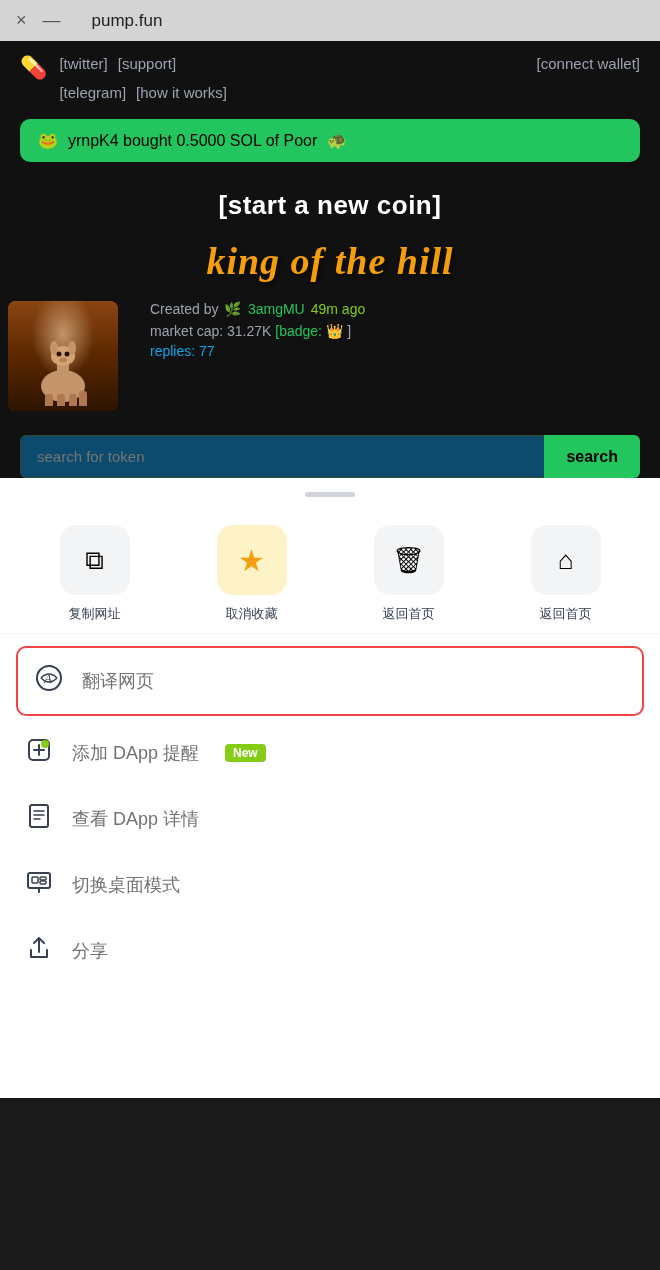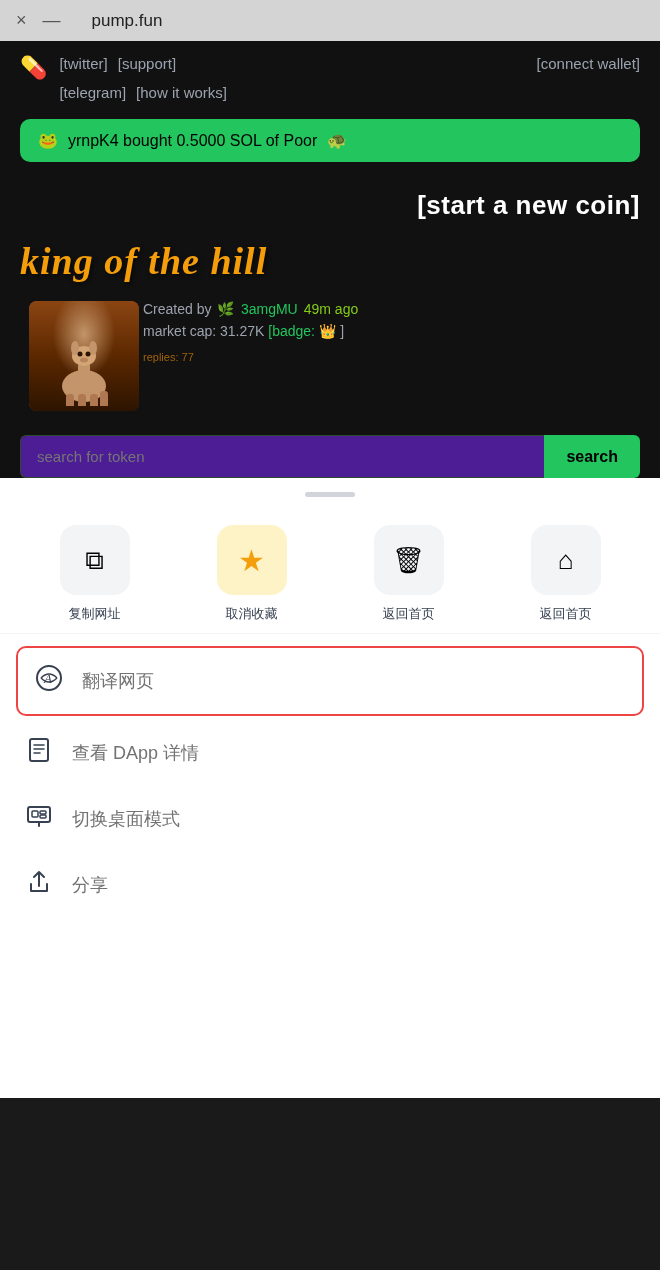--- a/index.html
+++ b/index.html
@@ -63,48 +63,48 @@
       display: flex;
       align-items: center;
       gap: 10px;
       color: #000;
       font-size: 16px;
       font-weight: 500;
     }
 
     
     .start-coin-section {
-      text-align: right;
+      text-align: center;
       padding: 20px 20px 10px;
     }
     .start-coin-btn {
       color: #fff;
       font-size: 26px;
       font-weight: 600;
       letter-spacing: 0.5px;
     }
 
     
     .king-title {
-      text-align: left;
+      text-align: center;
       padding: 8px 20px;
       font-size: 38px;
       font-weight: 900;
       font-style: italic;
       color: #f59e0b;
       text-shadow: 2px 2px 4px rgba(0,0,0,0.5);
       font-family: Georgia, serif;
       letter-spacing: 1px;
     }
 
     
     .coin-card {
       display: flex;
-      padding: 10px 29px 16px;
-      gap: 4px;
+      padding: 10px 8px 16px;
+      gap: 32px;
     }
     .coin-image {
       width: 110px;
       height: 110px;
       border-radius: 8px;
       background: linear-gradient(135deg, #8B4513 0%, #D2691E 30%, #8B0000 60%, #4a2800 100%);
       flex-shrink: 0;
       display: flex;
       align-items: center;
       justify-content: center;
@@ -134,43 +134,43 @@
       gap: 6px;
       margin-bottom: 6px;
       color: #9ca3af;
       font-size: 14px;
     }
     .coin-meta-row .creator { color: #22c55e; }
     .coin-meta-row .time { color: #84cc16; }
     .market-cap-row {
       color: #9ca3af;
       font-size: 14px;
-      margin-bottom: 12px;
+      margin-bottom: 4px;
     }
     .market-cap-row .badge { color: #22c55e; }
     .replies-row {
-      color: #a16207;
-      font-size: 11px;
+      color: #0ea5e9;
+      font-size: 14px;
       margin-bottom: 6px;
     }
     .coin-name {
       color: #fff;
       font-size: 17px;
       font-weight: 700;
     }
 
     
     .search-bar {
       display: flex;
       margin: 8px 20px 0;
       gap: 0;
     }
     .search-input {
       flex: 1;
-      background: #4c1d95;
+      background: #0c4a6e;
       border: 1px solid #2d4a2d;
       border-right: none;
       border-radius: 6px 0 0 6px;
       padding: 12px 16px;
       color: #6b9e6b;
       font-size: 15px;
       outline: none;
     }
     .search-btn {
       background: #22c55e;
@@ -408,20 +408,31 @@
         <svg width="28" height="28" viewBox="0 0 28 28" fill="none" xmlns="http://www.w3.org/2000/svg">
           <circle cx="14" cy="14" r="12" stroke="#374151" stroke-width="2" fill="none"></circle>
           <text x="9" y="19" font-size="13" fill="#374151" font-family="serif" font-style="italic">A</text>
           <path d="M6 14 Q14 6 22 14" stroke="#374151" stroke-width="1.5" fill="none"></path>
           <path d="M6 14 Q14 22 22 14" stroke="#374151" stroke-width="1.5" fill="none"></path>
         </svg>
       </span>
       <span class="menu-label">翻译网页</span>
     </div>
 
+    <div class="menu-item">
+      <span class="menu-icon">
+        <svg width="28" height="28" viewBox="0 0 28 28" fill="none" xmlns="http://www.w3.org/2000/svg">
+          <rect x="4" y="4" width="20" height="20" rx="4" stroke="#374151" stroke-width="2" fill="none"></rect>
+          <path d="M14 9 L14 19 M9 14 L19 14" stroke="#374151" stroke-width="2" stroke-linecap="round"></path>
+          <circle cx="20" cy="8" r="4" fill="#84cc16"></circle>
+        </svg>
+      </span>
+      <span class="menu-label">添加 DApp 提醒</span>
+      <span class="new-badge">New</span>
+    </div>
 
     <div class="menu-item">
       <span class="menu-icon">
         <svg width="28" height="28" viewBox="0 0 28 28" fill="none" xmlns="http://www.w3.org/2000/svg">
           <rect x="5" y="3" width="18" height="22" rx="2" stroke="#374151" stroke-width="2" fill="none"></rect>
           <path d="M9 9 L19 9 M9 13 L19 13 M9 17 L15 17" stroke="#374151" stroke-width="1.5" stroke-linecap="round"></path>
         </svg>
       </span>
       <span class="menu-label">查看 DApp 详情</span>
     </div>

